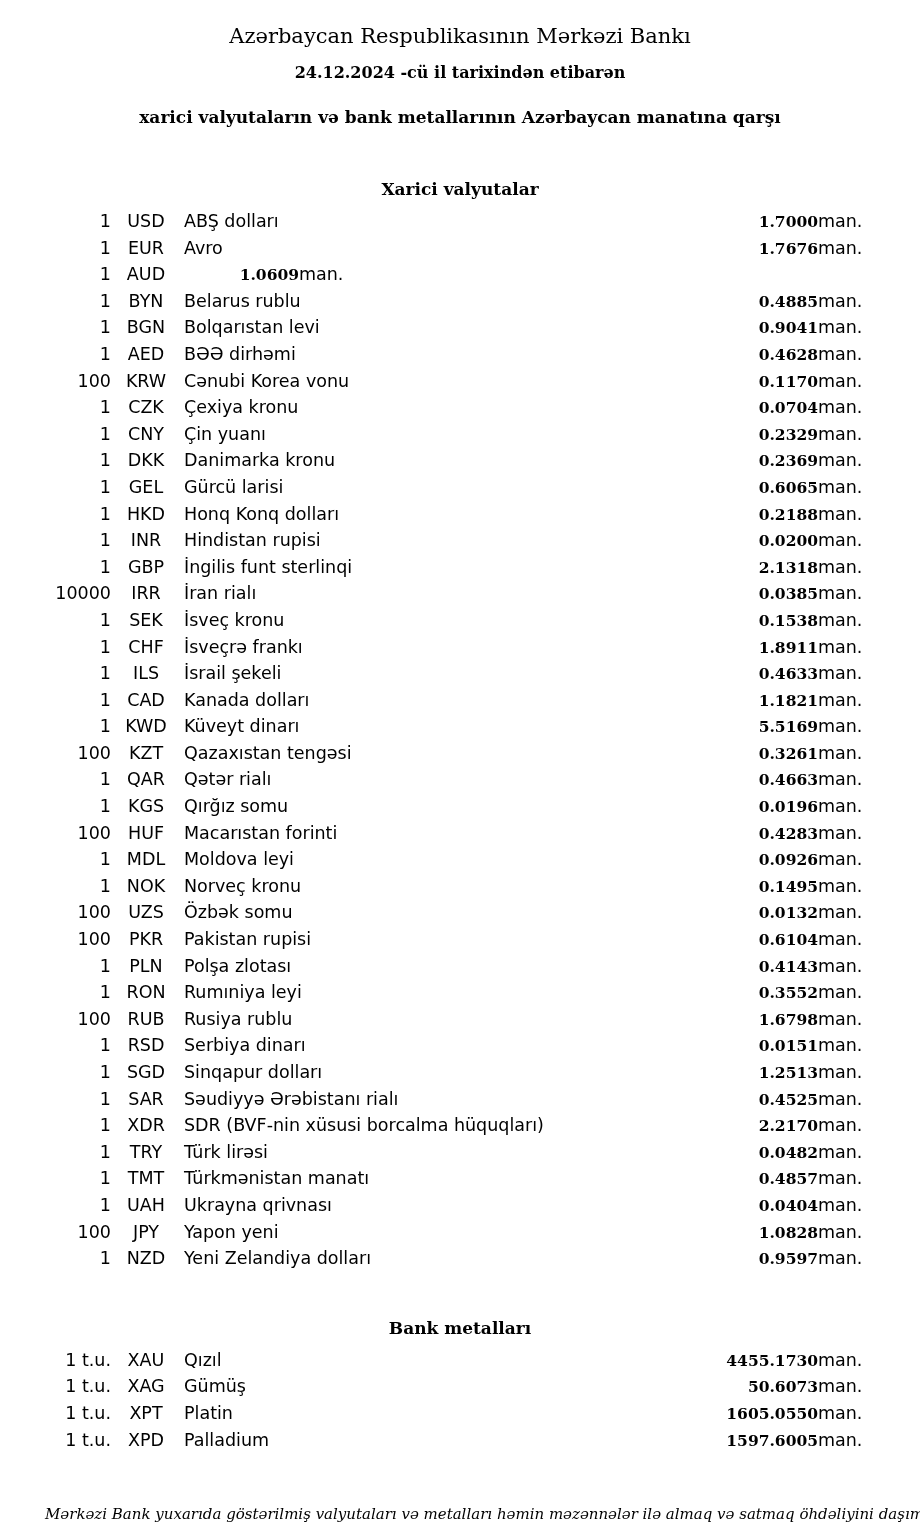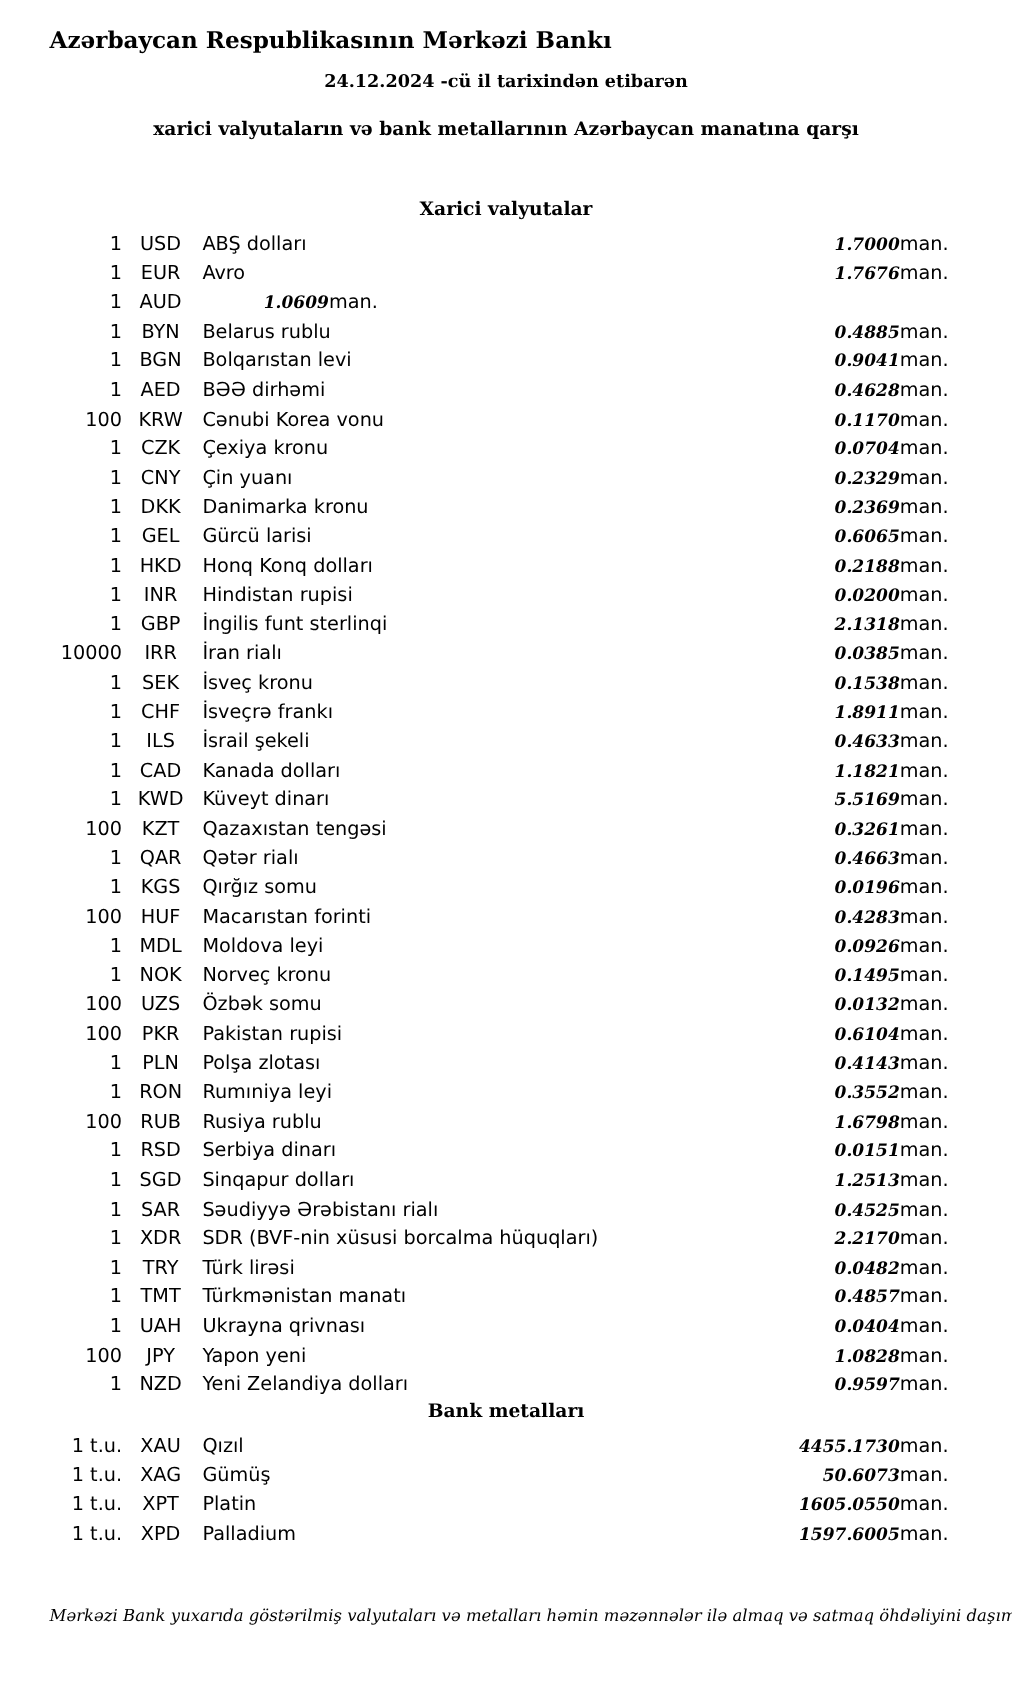--- a/index.html
+++ b/index.html
@@ -9,22 +9,23 @@
     color: #000;
     font-family: "DejaVu Sans", sans-serif;
   }
   .page {
     width: 920px;
     min-height: 1537px;
     padding: 24px 45px 30px 45px;
   }
   .title {
     font-family: "DejaVu Serif", "Liberation Serif", serif;
-    font-weight: bold;
+    font-weight: normal;
     font-size: 21px;
+    text-align: center;
   }
   .date-line {
     font-family: "DejaVu Serif", "Liberation Serif", serif;
     font-weight: bold;
     font-size: 16px;
     text-align: center;
     margin-top: 15px;
   }
   .subtitle {
     font-family: "DejaVu Serif", "Liberation Serif", serif;
@@ -33,38 +34,37 @@
     text-align: center;
     margin-top: 25px;
   }
   .section-heading {
     font-family: "DejaVu Serif", "Liberation Serif", serif;
     font-weight: bold;
     font-size: 17px;
     text-align: center;
   }
   .currencies-heading { margin-top: 52px; }
-  .metals-heading { }
+  .metals-heading { margin-top: 46px; }
   .rows { margin-top: 9px; }
   .row {
     display: flex;
     align-items: baseline;
     height: 26.6px;
     font-size: 17.5px;
     line-height: 26.6px;
   }
   .cell { display: block; white-space: nowrap; }
   .cell.qty  { width: 66px;  text-align: right; }
   .cell.code { width: 56px;  text-align: center; margin-left: 7px; }
   .cell.name { flex: 1; text-align: left; padding-left: 10px; overflow: hidden; }
   .cell.rate {
     width: 125px;
     text-align: right;
     font-family: "DejaVu Serif", "Liberation Serif", serif;
-    font-style: italic;
     font-weight: bold;
     font-size: 15.5px;
   }
   .cell.man  { width: 57px; text-align: left; }
   .footer {
     font-family: "DejaVu Serif", "Liberation Serif", serif;
     font-style: italic;
     font-size: 15px;
     text-align: center;
     margin-top: 52px;

